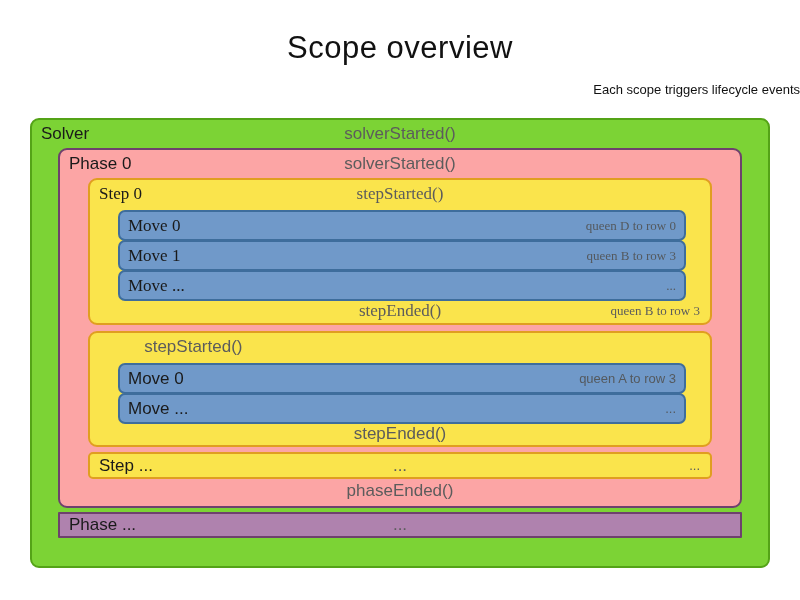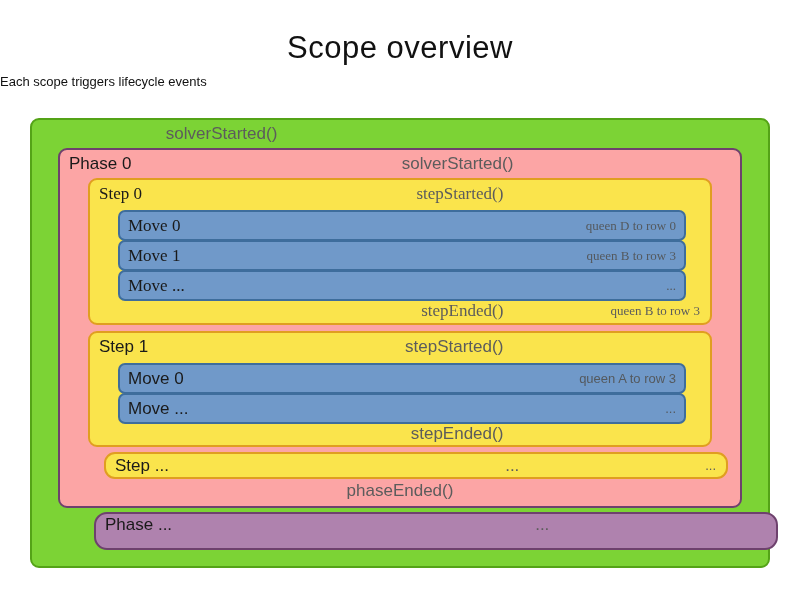--- a/index.html
+++ b/index.html
@@ -5,57 +5,58 @@
   html,body { margin:0; padding:0; background:#ffffff; }
   .canvas {
     position:relative; width:800px; height:600px; background:#ffffff;
     font-family:"Liberation Sans", sans-serif; overflow:hidden;
   }
   .title {
     position:absolute; top:30px; left:0; width:100%;
     text-align:center; font-size:31px; color:#111111; letter-spacing:0.5px;
   }
   .subtitle {
-    position:absolute; top:74px; left:0; width:100%;
-    text-align:left; font-size:13px; color:#111111;
+    position:absolute; top:82px; left:0; width:100%;
+    text-align:right; font-size:13px; color:#111111;
   }
   .box { position:absolute; box-sizing:border-box; border-radius:9px; }
   .solver  { left:30px;  top:118px; width:740px; height:450px; background:#7cd335; border:2px solid #54a317; }
   .phase0  { left:26px;  top:28px;  width:684px; height:360px; background:#fca5a5; border:2px solid #6e416d; }
-  .phase-more { left:26px; top:392px; width:684px; height:38px; background:#af82ae; border:2px solid #6e416d; border-radius:13px;margin-left:36px; }
+  .phase-more { left:26px; top:392px; width:684px; height:26px; background:#af82ae; border:2px solid #6e416d; border-radius:1px; }
   .step0   { left:28px;  top:28px;  width:624px; height:147px; background:#fae44c; border:2px solid #e09e20;font-family:Liberation Serif, serif; }
   .step1   { left:28px;  top:181px; width:624px; height:116px; background:#fae44c; border:2px solid #e09e20; }
-  .step-more { left:44px; top:302px; width:624px; height:27px; background:#fae44c; border:2px solid #e09e20; border-radius:11px; }
+  .step-more { left:28px; top:302px; width:624px; height:27px; background:#fae44c; border:2px solid #e09e20; border-radius:5px; }
   .move    { position:absolute; left:28px; width:564px; height:27px; background:#7099c9; border:2px solid #3e6d9c; border-radius:7px;
              display:flex; justify-content:space-between; align-items:center; }
   .move .lbl { padding-left:8px;  font-size:17px; color:#1a1a1a; }
   .move .det { padding-right:8px; font-size:13px; color:#54595e; }
   .row3 {
     position:absolute; left:0; width:100%; display:grid;
     grid-template-columns:1fr 1fr 1fr; align-items:center;
   }
   .row3 .lbl { text-align:left;  padding-left:9px;  font-size:17px; color:#1a1a1a; }
-  .row3 .evt { text-align:right; font-size:17px; color:#5c5c5c; }
+  .row3 .evt { text-align:center; font-size:17px; color:#5c5c5c; }
   .row3 .det { text-align:right; padding-right:10px; font-size:13px; color:#5c5c5c; }
   .hdr   { top:0; height:28px; }
   .footer-evt {
     position:absolute; left:0; width:100%; text-align:center;
     font-size:17px; color:#5c5c5c;
   }
 </style>
 </head>
 <body>
 
 <div class="canvas">
 
   <div class="title">Scope overview</div>
   <div class="subtitle">Each scope triggers lifecycle events</div>
 
   <div class="box solver">
     <div class="row3 hdr">
+      <span class="lbl">Solver</span>
       <span class="evt">solverStarted()</span>
       <span class="det"></span>
     </div>
 
     <div class="box phase0">
       <div class="row3 hdr">
         <span class="lbl">Phase 0</span>
         <span class="evt">solverStarted()</span>
         <span class="det"></span>
       </div>
@@ -80,21 +81,20 @@
         </div>
         <div class="row3" style="top:119px;height:24px">
           <span class="lbl"></span>
           <span class="evt">stepEnded()</span>
           <span class="det">queen B to row 3</span>
         </div>
       </div>
 
       <div class="box step1">
         <div class="row3 hdr">
-          <span class="lbl">Step 1</span>
           <span class="evt">stepStarted()</span>
           <span class="det"></span>
         </div>
         <div class="move" style="top:30px">
           <span class="lbl">Move 0</span>
           <span class="det">queen A to row 3</span>
         </div>
         <div class="move" style="top:60px">
           <span class="lbl">Move ...</span>
           <span class="det">...</span>

